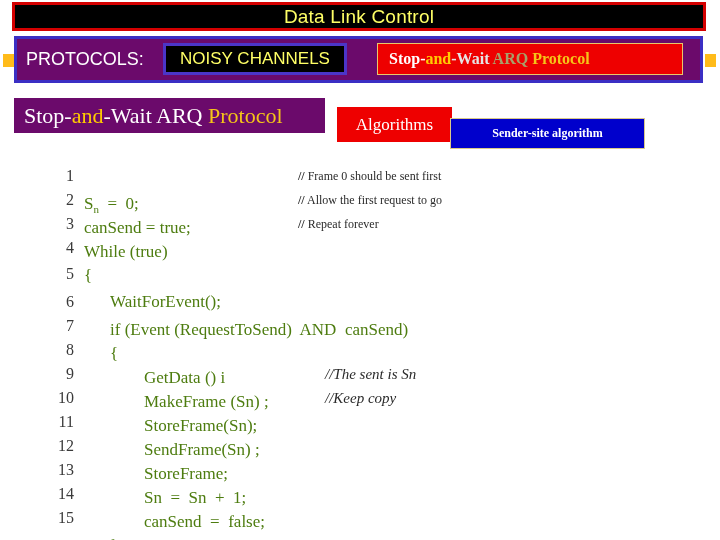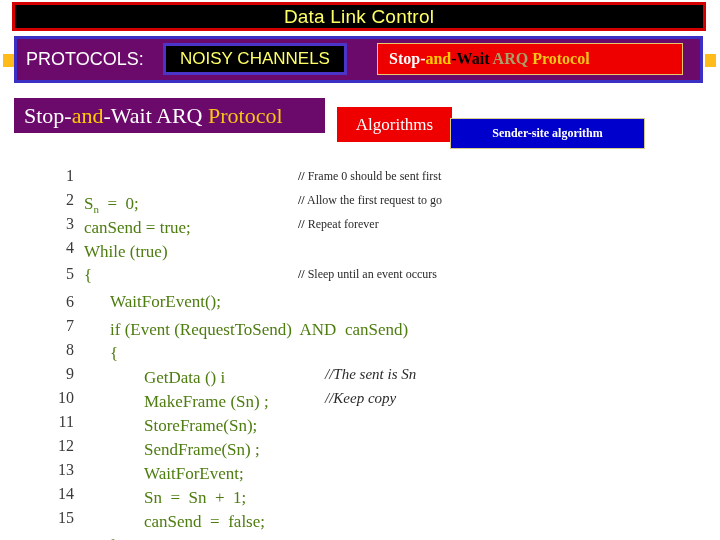--- a/index.html
+++ b/index.html
@@ -239,21 +239,21 @@
 <div class="sq-left"></div>
 <div class="sq-right"></div>
 
 <div id="protocols-label">PROTOCOLS:</div>
 
 <div id="noisy-channels-box">
   <span class="nc-text">NOISY CHANNELS</span>
 </div>
 
 <div id="saw-red-box">
-  <span class="saw-red-text"><span style="color: rgb(255, 255, 255);">Stop-</span><span style="color: rgb(255, 204, 0);">and</span><span style="color: #000000;">-Wait </span><span style="color: rgb(168, 160, 106);">ARQ </span><span style="color: rgb(245, 197, 24);">Protocol</span></span>
+  <span class="saw-red-text"><span style="color: rgb(255, 255, 255);">Stop-</span><span style="color: rgb(255, 204, 0);">and</span><span style="color: #e5e5e5;">-Wait </span><span style="color: rgb(168, 160, 106);">ARQ </span><span style="color: rgb(245, 197, 24);">Protocol</span></span>
 </div>
 
 <div id="saw-purple-box">
   <span class="saw-purple-text"><span style="color: rgb(255, 255, 255);">Stop-</span><span style="color: rgb(255, 204, 0);">and</span><span style="color: rgb(255, 255, 255);">-Wait ARQ </span><span style="color: rgb(245, 197, 24);">Protocol</span></span>
 </div>
 
 <div id="algorithms-box">
   <span class="alg-text">Algorithms</span>
 </div>
 
@@ -277,21 +277,20 @@
       <span class="code-text" style="left: 44px;">While (true)</span>
       <span class="comment-text"><span style="font-weight: bold;">//</span> Repeat forever</span>
     </div>
     <div class="code-row" style="top: 76px;">
       <span class="ln">4</span>
       <span class="code-text" style="left: 44px;">{</span>
     </div>
     <div class="code-row" style="top: 102px;">
       <span class="ln">5</span>
       <span class="code-text" style="left: 70px;">WaitForEvent();</span>
-      <span class="comment-text"><span style="font-weight: bold;">//</span> Sleep until an event occurs</span>
     </div>
     <div class="code-row" style="top: 130px;">
       <span class="ln">6</span>
       <span class="code-text" style="left: 70px; text-align: right;">if (Event (RequestToSend)  AND  canSend)</span>
     </div>
     <div class="code-row" style="top: 154px;">
       <span class="ln">7</span>
       <span class="code-text" style="left: 70px;">{</span>
     </div>
     <div class="code-row" style="top: 178px;">
@@ -307,21 +306,21 @@
       <span class="ln">10</span>
       <span class="code-text" style="left: 104px;">StoreFrame(Sn);</span>
       <span class="inline-comment" style="left: 285px;">//Keep copy</span>
     </div>
     <div class="code-row" style="top: 250px;">
       <span class="ln">11</span>
       <span class="code-text" style="left: 104px;">SendFrame(Sn) ;</span>
     </div>
     <div class="code-row" style="top: 274px;">
       <span class="ln">12</span>
-      <span class="code-text" style="left: 104px;">WaitForEvent;</span>
+      <span class="code-text" style="left: 104px;">StoreFrame;</span>
     </div>
     <div class="code-row" style="top: 298px; text-decoration: underline;">
       <span class="ln">13</span>
       <span class="code-text" style="left: 104px;">Sn  =  Sn  +  1;</span>
     </div>
     <div class="code-row" style="top: 322px;">
       <span class="ln">14</span>
       <span class="code-text" style="left: 104px;">canSend  =  false;</span>
     </div>
     <div class="code-row" style="top: 346px;">

